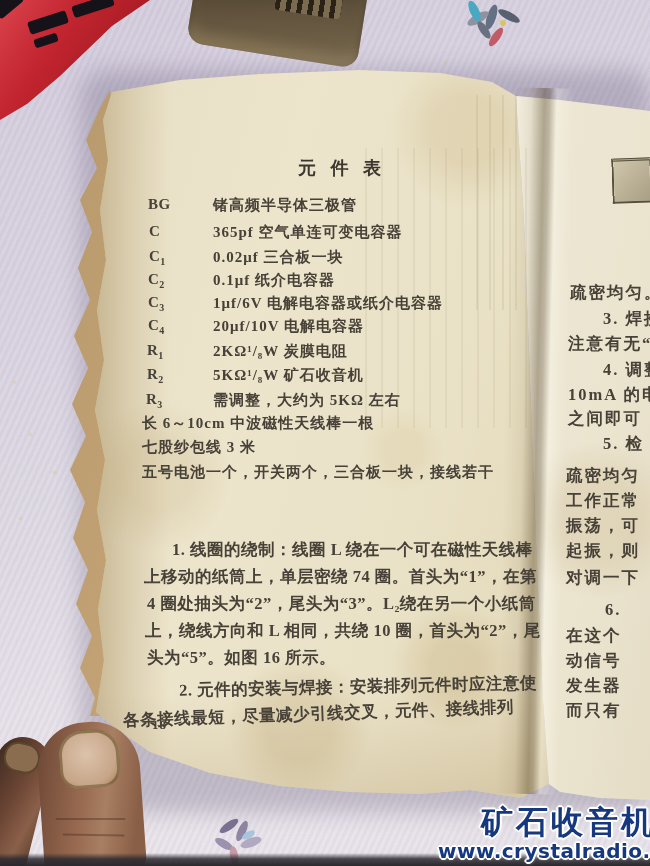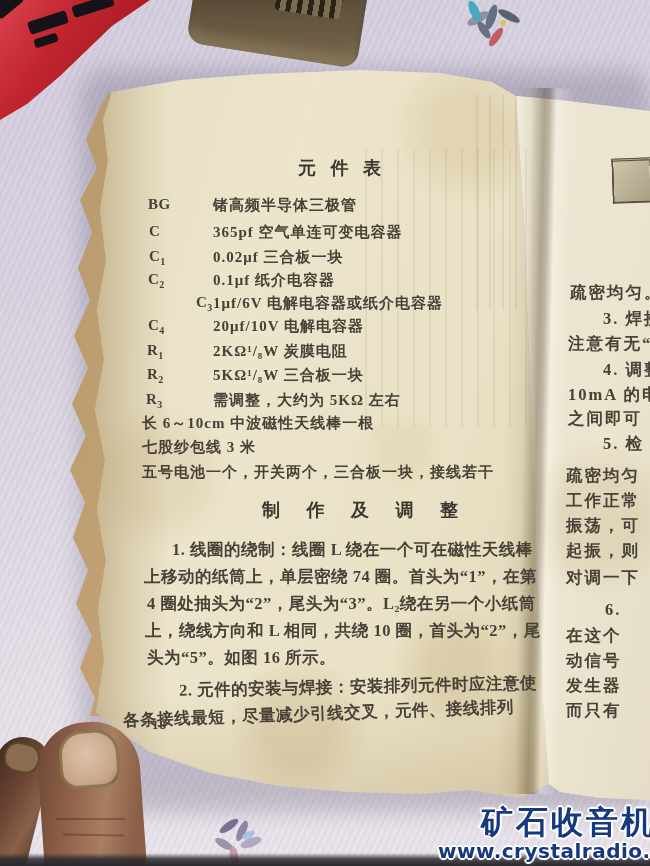--- a/index.html
+++ b/index.html
@@ -154,41 +154,40 @@
 
     <div class="ptxt row-label" style="left:149px;top:223px;"><span>C</span><sub></sub></div>
     <div class="ptxt row-desc" style="left:213px;top:223px;">365pf 空气单连可变电容器</div>
 
     <div class="ptxt row-label" style="left:149px;top:248px;"><span>C</span><sub>1</sub></div>
     <div class="ptxt row-desc" style="left:213px;top:248px;">0.02μf 三合板一块</div>
 
     <div class="ptxt row-label" style="left:148px;top:271px;"><span>C</span><sub>2</sub></div>
     <div class="ptxt row-desc" style="left:213px;top:271px;">0.1μf 纸介电容器</div>
 
-    <div class="ptxt row-label" style="left:148px;top:294px;margin-left:48px;"><span>C</span><sub>3</sub></div>
+    <div class="ptxt row-label" style="left:148px;top:294px;"><span>C</span><sub>3</sub></div>
     <div class="ptxt row-desc" style="left:213px;top:294px;">1μf/6V 电解电容器或纸介电容器</div>
 
     <div class="ptxt row-label" style="left:148px;top:317px;"><span>C</span><sub>4</sub></div>
     <div class="ptxt row-desc" style="left:213px;top:317px;">20μf/10V 电解电容器</div>
 
     <div class="ptxt row-label" style="left:147px;top:342px;"><span>R</span><sub>1</sub></div>
     <div class="ptxt row-desc" style="left:213px;top:342px;">2KΩ¹/₈W 炭膜电阻</div>
 
     <div class="ptxt row-label" style="left:147px;top:366px;"><span>R</span><sub>2</sub></div>
-    <div class="ptxt row-desc" style="left:213px;top:366px;">5KΩ¹/₈W 三合板一块</div>
+    <div class="ptxt row-desc" style="left:213px;top:366px;">5KΩ¹/₈W 矿石收音机</div>
 
     <div class="ptxt row-label" style="left:146px;top:391px;"><span>R</span><sub>3</sub></div>
     <div class="ptxt row-desc" style="left:213px;top:391px;">需调整，大约为 5KΩ 左右</div>
 
     <div class="ptxt extra-line" style="left:142px;top:414px;">长 6～10cm 中波磁性天线棒一根</div>
     <div class="ptxt extra-line" style="left:142px;top:438px;">七股纱包线 3 米</div>
     <div class="ptxt extra-line" style="left:142px;top:463px;font-family:Liberation Serif, serif;">五号电池一个，开关两个，三合板一块，接线若干</div>
   </div>
 
-  <div class="ptxt heading-line" style="left:262px;top:498px;">制 作 及 调 整</div>
 
   <div>
     <div class="ptxt body-line" style="left:172px;top:539px;">1. 线圈的绕制：线圈 L 绕在一个可在磁性天线棒</div>
     <div class="ptxt body-line" style="left:144px;top:566px;">上移动的纸筒上，单层密绕 74 圈。首头为“1”，在第</div>
     <div class="ptxt body-line" style="left:147px;top:593px;">4 圈处抽头为“2”，尾头为“3”。L₂绕在另一个小纸筒</div>
     <div class="ptxt body-line" style="left:145px;top:620px;">上，绕线方向和 L 相同，共绕 10 圈，首头为“2”，尾</div>
     <div class="ptxt body-line" style="left:147px;top:647px;">头为“5”。如图 16 所示。</div>
     <div class="ptxt body-line" style="left:179px;top:676px;transform:rotate(-1.2deg);">2. 元件的安装与焊接：安装排列元件时应注意使</div>
     <div class="ptxt body-line" style="left:123px;top:703px;transform:rotate(-2deg);">各条接线最短，尽量减少引线交叉，元件、接线排列</div>
   </div>

